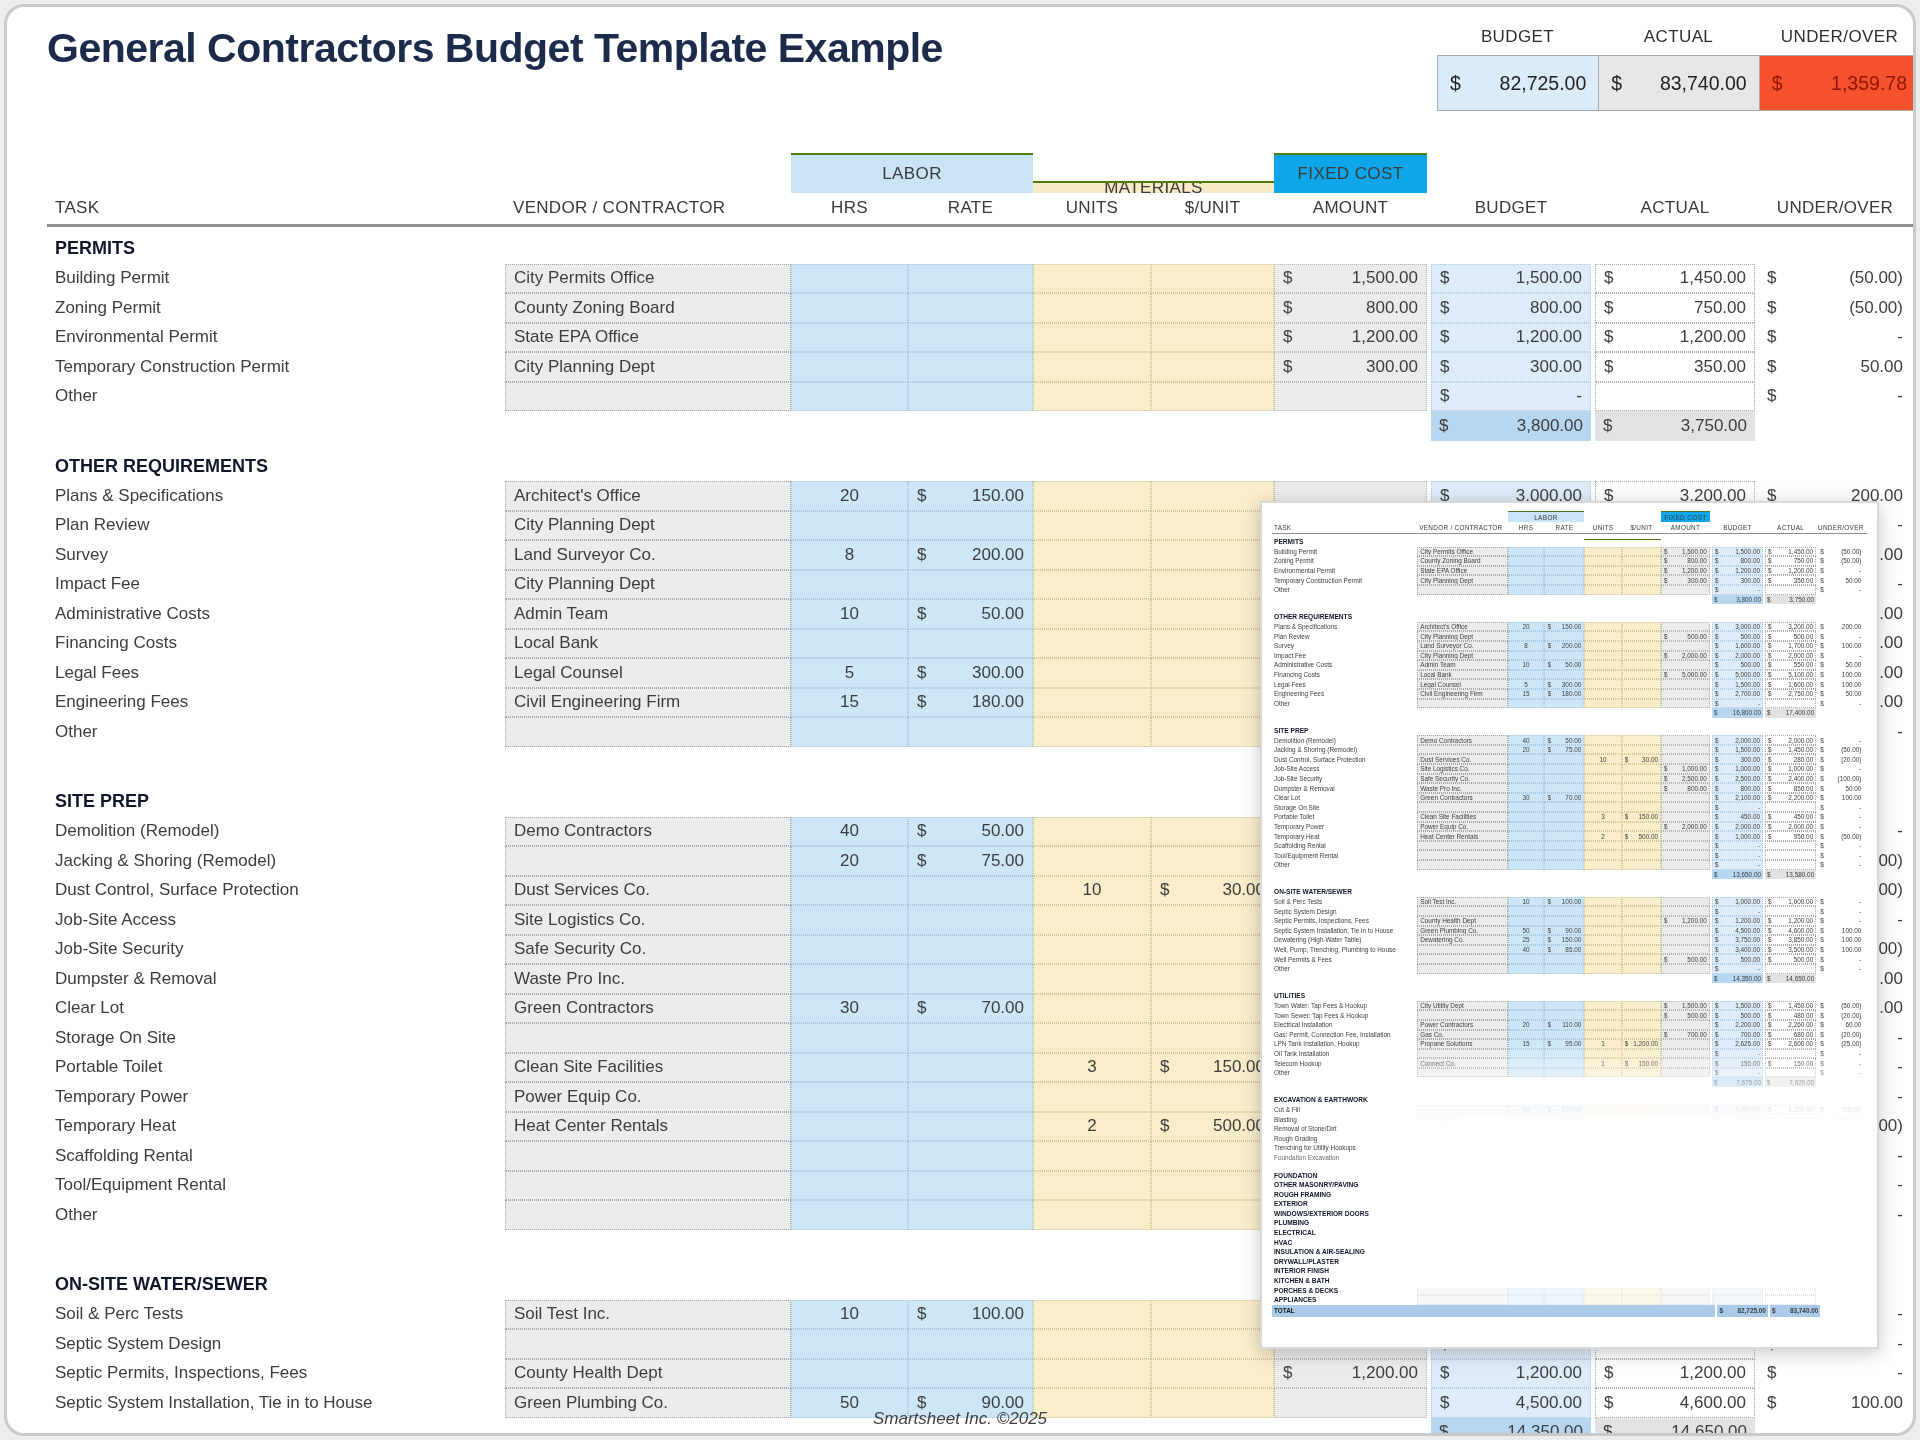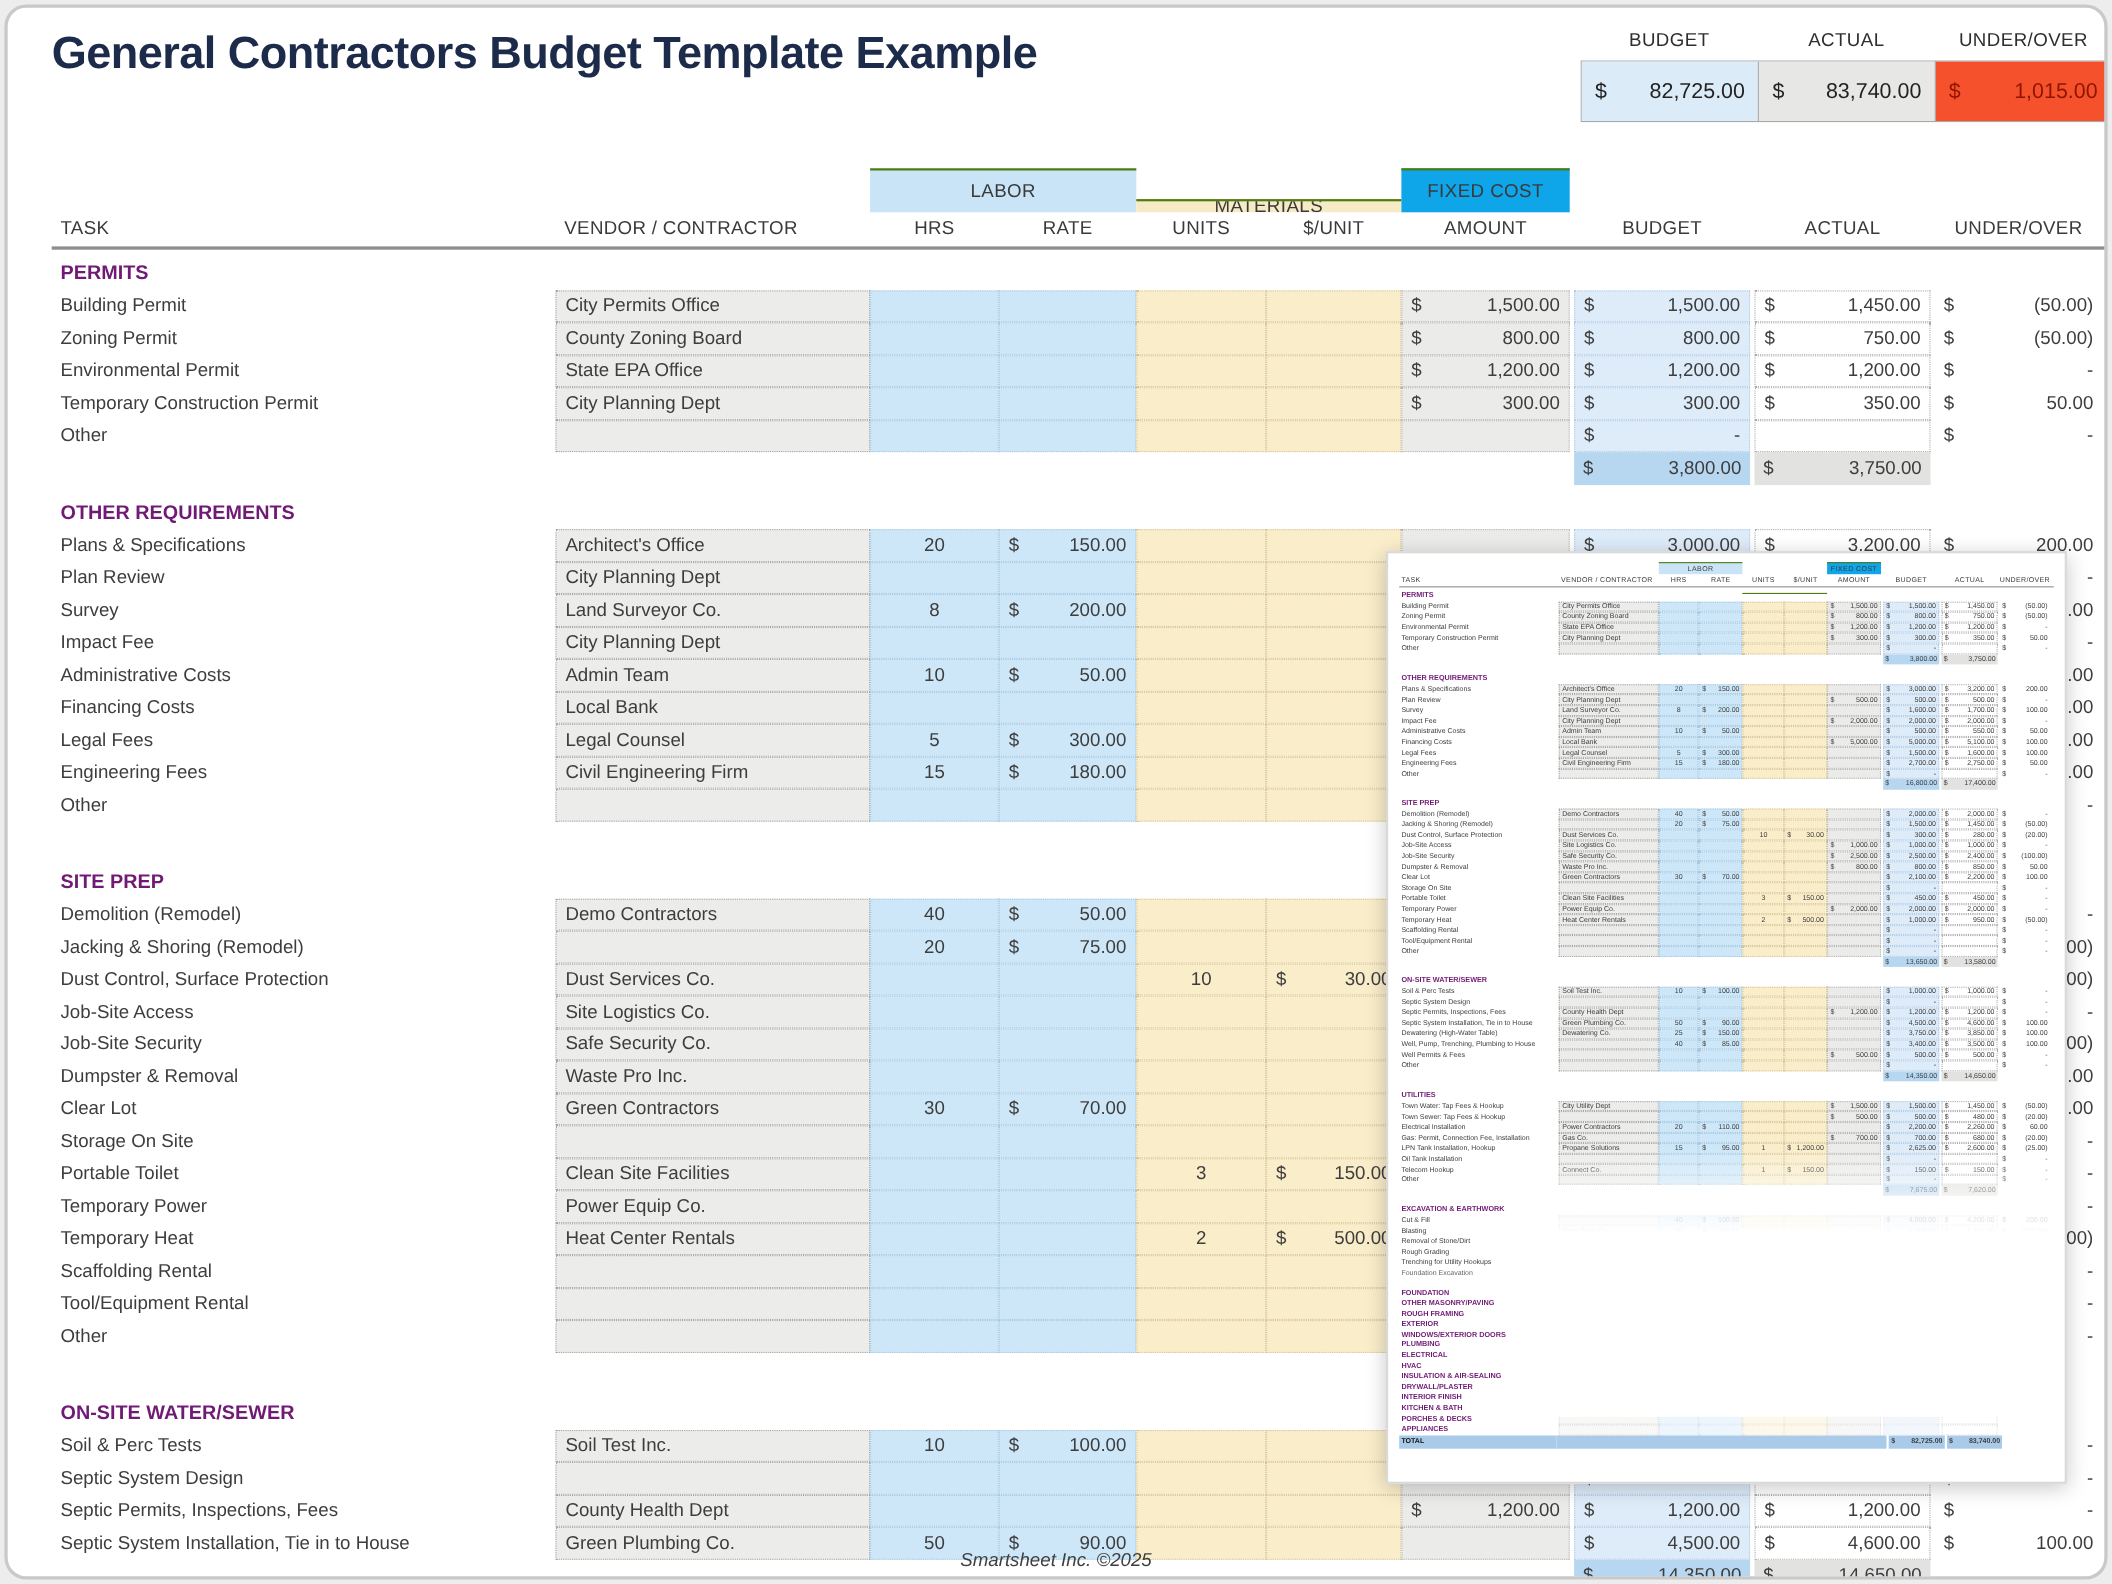--- a/index.html
+++ b/index.html
@@ -39,21 +39,21 @@
   .hrule{height:3px;background:#8e8e8e;margin:1px 0 7px;}
 
   .bg-vendor{background:#ececea;border:1px dotted #a6a6a6;}
   .bg-blue{background:#cde7f8;border:1px dotted #aac9e0;}
   .bg-tan{background:#f9edca;border:1px dotted #d6c69c;}
   .bg-gray{background:#ebebe9;border:1px dotted #b5b5b3;}
   .bg-bud{background:#deebf8;border:1px dotted #b3cce6;}
   .bg-act{background:#fff;border:1px dotted #ababab;}
   .stb{background:#b7d7f1;}
   .sta{background:#e2e2e0;}
-  .sec{font-weight:bold;color:#701a75;}
+  .sec{font-weight:bold;color:#0f172a;}
   .faint{opacity:.35;}
   .fadedrow{opacity:.8;}
   .tot{background:#a9cbe9;}
   .totlabel{font-weight:bold;color:#111;}
 
   
   .main{position:absolute;left:40px;top:146px;width:1868px;}
   .main .row{height:29.5px;}
   .main .ghead{height:40px;}
   .main .ghead .band{font-size:17px;}
@@ -118,21 +118,21 @@
       <div class="sum-cell s-bud">
         <span class="cur">$</span>
         <span>82,725.00</span>
       </div>
       <div class="sum-cell s-act">
         <span class="cur">$</span>
         <span>83,740.00</span>
       </div>
       <div class="sum-cell s-uo">
         <span class="cur">$</span>
-        <span>1,015.00</span>
+        <span>1,359.78</span>
       </div>
     </div>
   </div>
 
   <div id="main-table" class="main">
       <div class="row ghead">
         <div class="cell sp c-task"></div>
         <div class="cell sp c-vendor"></div>
         <div class="cell band c-labor blue">LABOR</div>
         <div class="cell band c-mat tan">MATERIALS</div>

